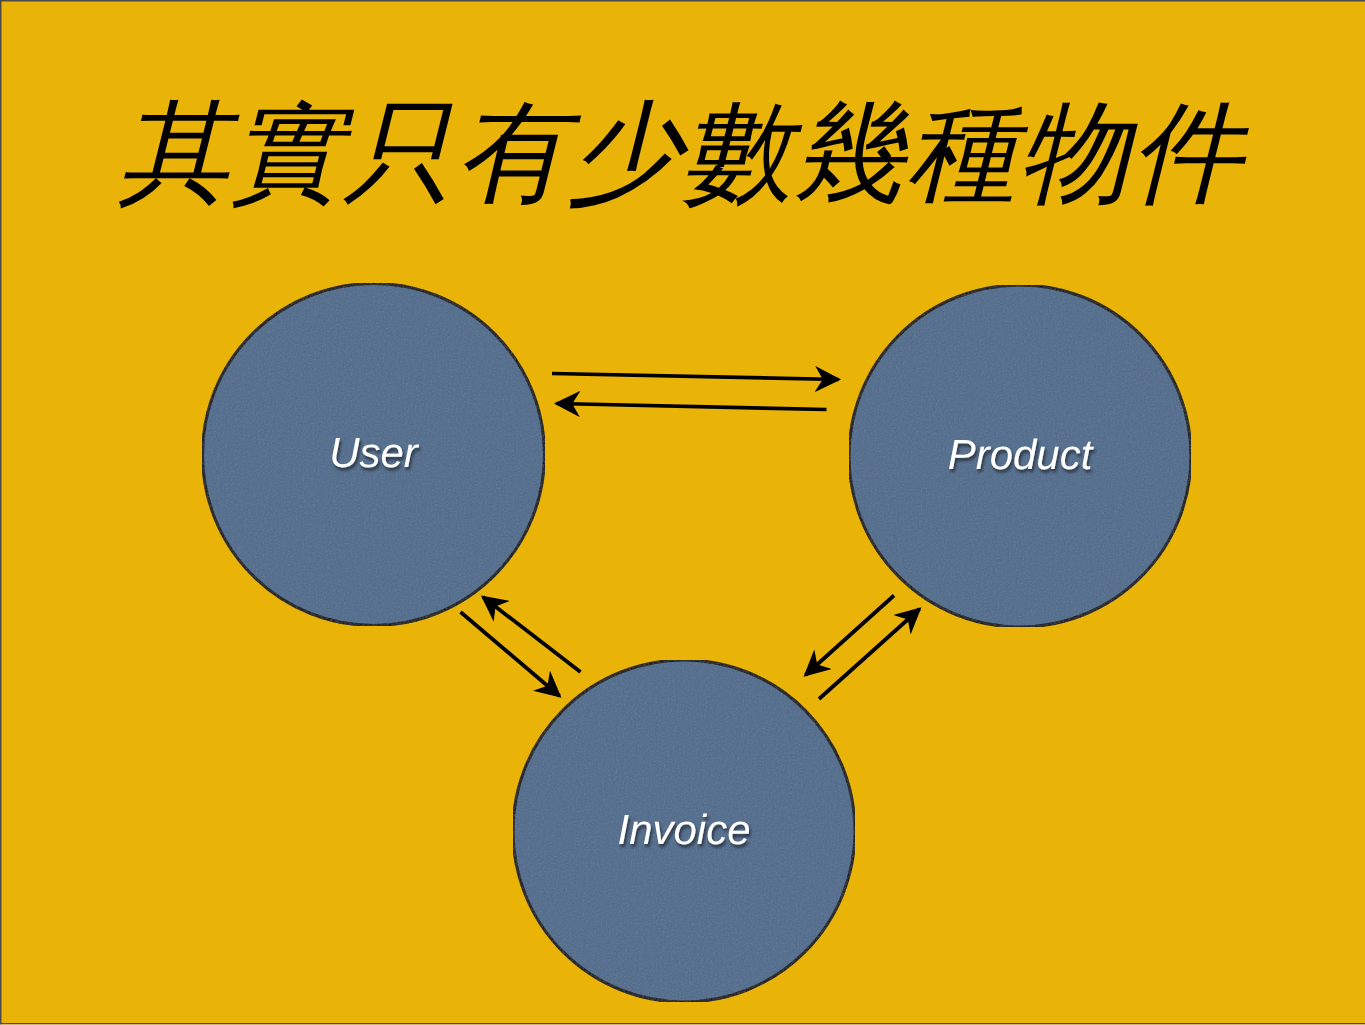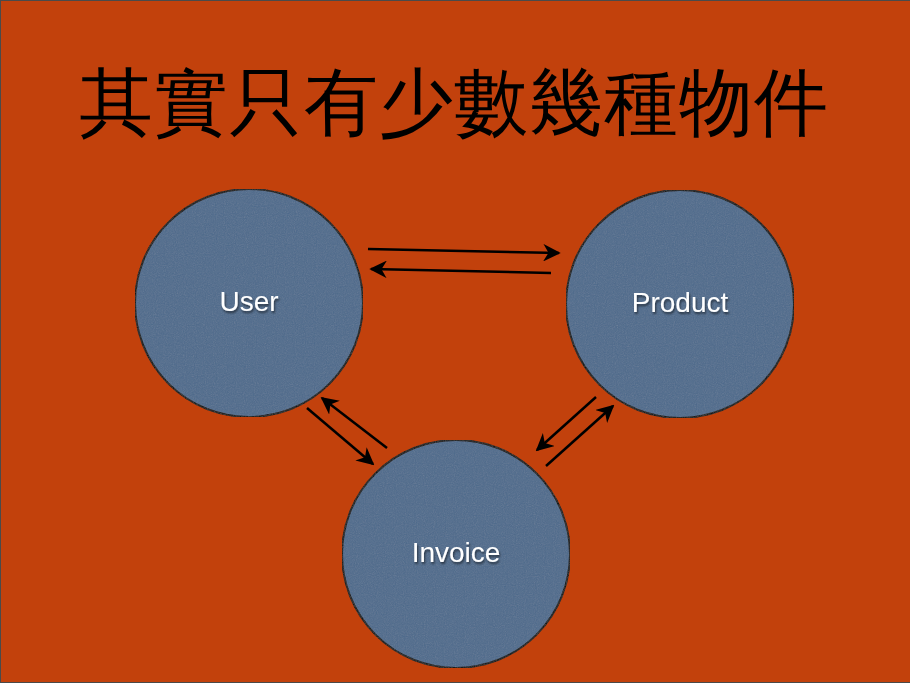--- a/index.html
+++ b/index.html
@@ -1,25 +1,26 @@
 <!DOCTYPE html>
 <html><head>
   <meta charset="utf-8">
   <style>
     html, body { margin: 0; padding: 0; background: #ffffff; }
     #slide {
       position: relative;
       width: 909px;
       height: 681px;
-      background: #c2410c;
+      background: #eab308;
       border-top: 1px solid #4a4a4a;
       border-left: 1px solid #4a4a4a;
       border-bottom: 1px solid #4a4a4a;
       overflow: hidden;
       font-family: "DejaVu Sans", sans-serif;
+      font-style: italic;
     }
     #title {
       position: absolute;
       left: 0;
       width: 950px;
       top: 56px;
       text-align: center;
       font-size: 74px;
       line-height: 90px;
       color: #000000;

